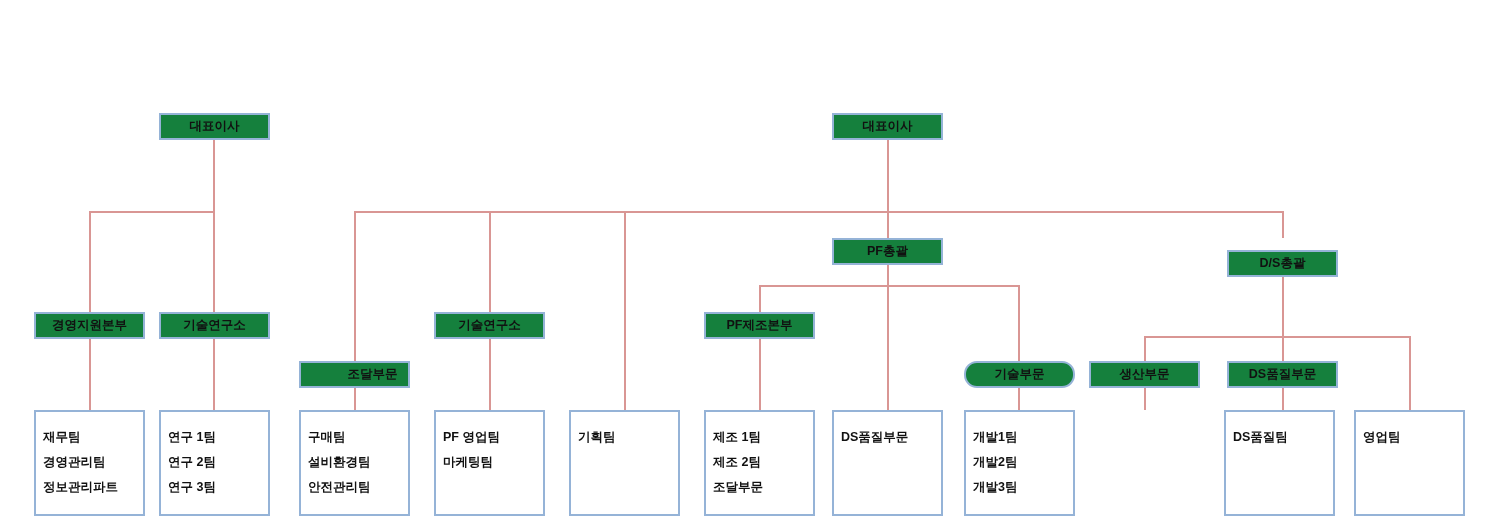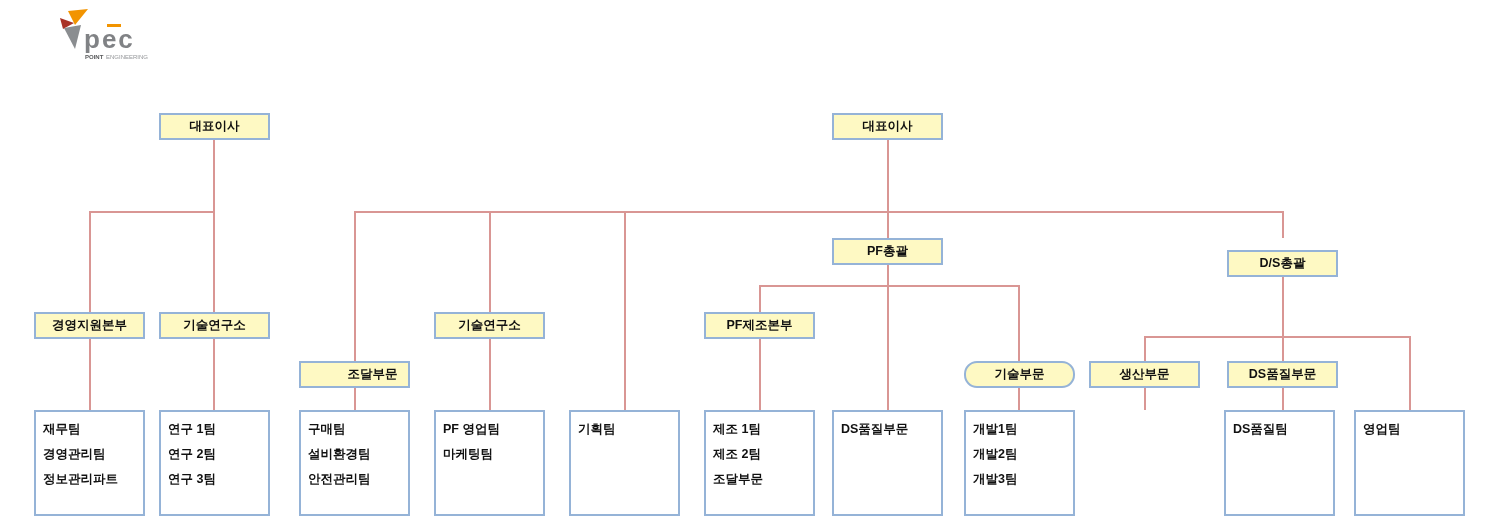--- a/index.html
+++ b/index.html
@@ -6,48 +6,37 @@
   html,body { background:#ffffff; }
   body { font-family:"Liberation Sans","DejaVu Sans",sans-serif; }
   .canvas { position:relative; width:1503px; height:522px; background:#fff; overflow:hidden; }
 
   
   .logo { position:absolute; left:52px; top:8px; width:120px; height:58px; }
   .logo svg { display:block; }
 
   
   .node { position:absolute; width:111px; height:27px; border:2px solid #95b3d7;
-          background:#fef9c3; display:flex; align-items:center; justify-content:center;
+          background:#15803d; display:flex; align-items:center; justify-content:center;
           font-size:12.5px; font-weight:bold; color:#111; z-index:2; white-space:nowrap; }
   .teambox { position:absolute; width:111px; height:106px; border:2px solid #95b3d7;
-             background:#fff; padding:5px 2px 0 7px; z-index:2;
+             background:#fff; padding:13px 2px 0 7px; z-index:2;
              font-size:12.5px; font-weight:bold; color:#111; }
   .team-item { display:block; line-height:25px; white-space:nowrap; }
 
   
   .hline, .vline { position:absolute; background:#d99694; z-index:1; }
   .hline { height:2px; }
   .vline { width:2px; }
 </style>
 </head>
 <body>
 
 <div class="canvas">
 
-  <div class="logo">
-    <svg width="120" height="58" viewBox="0 0 120 58">
-      <polygon points="16,3 36,1 23,17" fill="#f29400"></polygon>
-      <polygon points="8,10 22,15 11,21" fill="#a93226"></polygon>
-      <polygon points="12,20 29,17 23,41" fill="#8a8d90"></polygon>
-      <text x="32" y="40" font-family="Liberation Sans, DejaVu Sans, sans-serif" font-size="26" font-weight="bold" letter-spacing="2" fill="#808285">pec</text>
-      <rect x="55" y="16" width="14" height="3" fill="#f29400"></rect>
-      <text x="33" y="51" font-size="6" font-weight="bold" fill="#58595b">POINT</text>
-      <text x="54" y="51" font-size="6" fill="#939598">ENGINEERING</text>
-    </svg>
-  </div>
 
   <div class="vline" style="left:213px; top:139px; height:73px;"></div>
   <div class="hline" style="left:89px; top:211px; width:126px;"></div>
   <div class="vline" style="left:89px; top:211px; height:101px;"></div>
   <div class="vline" style="left:213px; top:211px; height:101px;"></div>
   <div class="vline" style="left:89px; top:338px; height:72px;"></div>
   <div class="vline" style="left:213px; top:338px; height:72px;"></div>
 
   <div class="vline" style="left:887px; top:139px; height:73px;"></div>
   <div class="hline" style="left:354px; top:211px; width:930px;"></div>

